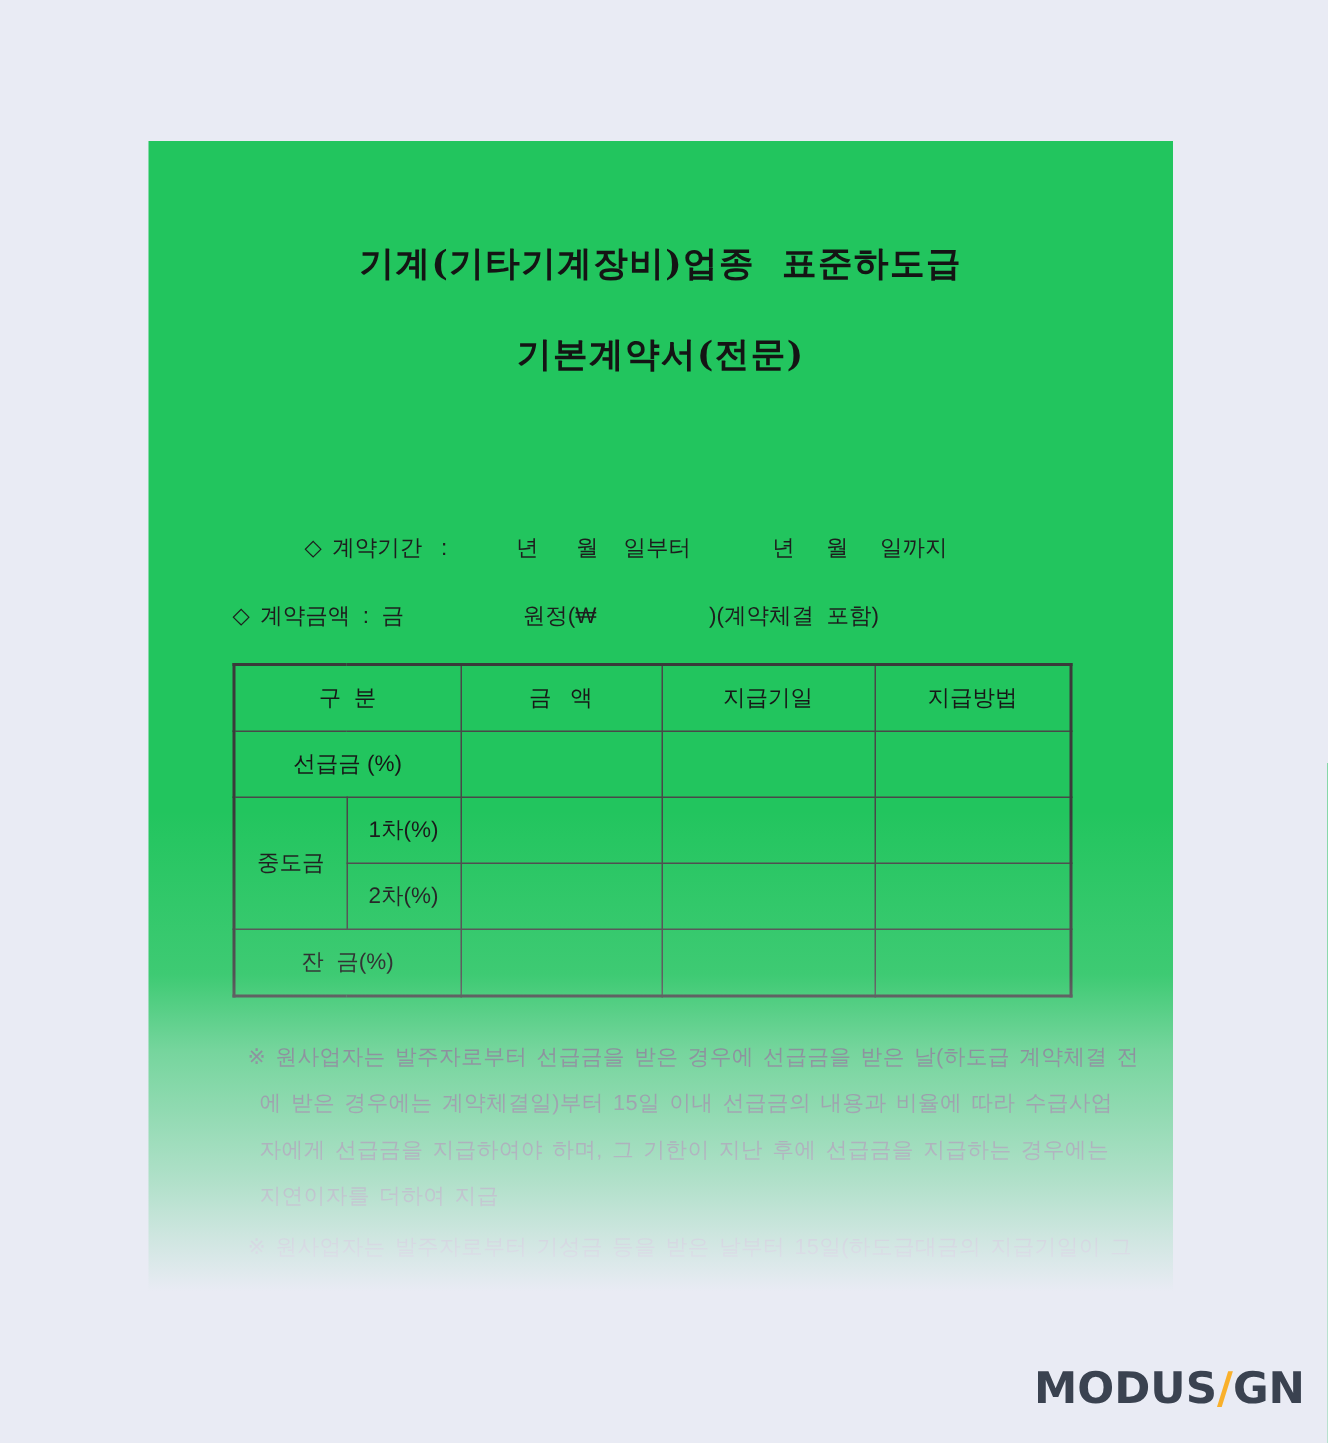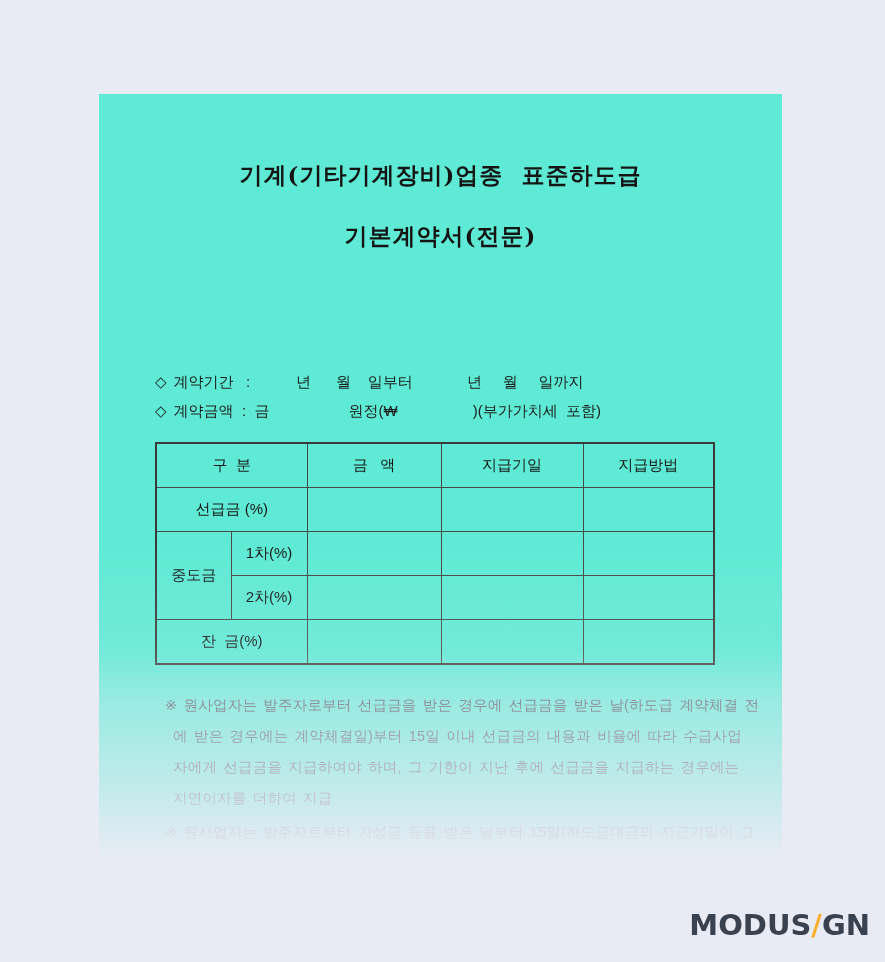--- a/index.html
+++ b/index.html
@@ -15,21 +15,21 @@
     font-family: "Liberation Sans", "DejaVu Sans", sans-serif;
   }
 
   
   .page {
     position: absolute;
     left: 99px;
     top: 94px;
     width: 683px;
     height: 780px;
-    background: #5eead4;
+    background: #22c55e;
     z-index: 1;
   }
 
   .title {
     position: absolute;
     left: 0;
     width: 100%;
     text-align: center;
     font-family: "DejaVu Serif", "Liberation Serif", serif;
     font-weight: 700;
@@ -49,21 +49,21 @@
     line-height: 19px;
     white-space: pre;
   }
   .field .bullet {
     display: inline-block;
     margin-right: 7px;
     font-size: 15px;
     color: #1d1d1d;
   }
   .field-1 { top: 219px; }
-  .field-2 { top: 278px; }
+  .field-2 { top: 262px; margin-left: 48px; }
   .field-3 { top: 307px; }
 
   
   .pay-table {
     position: absolute;
     left: 56px;
     top: 348px;
     width: 558px;
     border-collapse: collapse;
     table-layout: fixed;
@@ -140,21 +140,21 @@
 <body>
 
 <div class="page">
 
   <div class="title title-1">기계(기타기계장비)업종  표준하도급</div>
   <div class="title title-2">기본계약서(전문)</div>
 
 
   <div class="field field-2"><span class="bullet">◇</span><span>계약기간   :           년      월    일부터             년     월     일까지</span></div>
 
-  <div class="field field-3"><span class="bullet">◇</span><span>계약금액  :  금                   원정(₩                  )(부가가치세  포함)</span></div>
+  <div class="field field-3"><span class="bullet">◇</span><span>계약금액  :  금                   원정(₩                  )(계약체결  포함)</span></div>
 
   <table class="pay-table">
     <colgroup>
       <col style="width:75px">
         <col style="width:76px">
         <col style="width:134px">
       <col style="width:142px">
         <col style="width:131px">
     </colgroup>
     <tbody>

